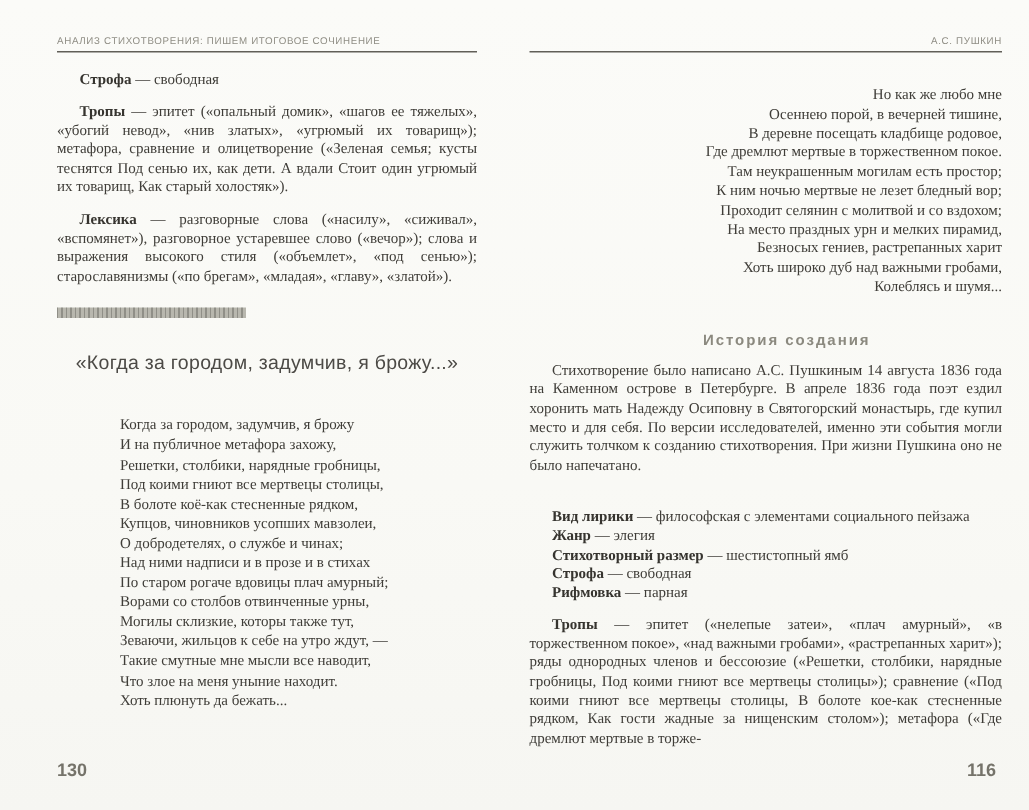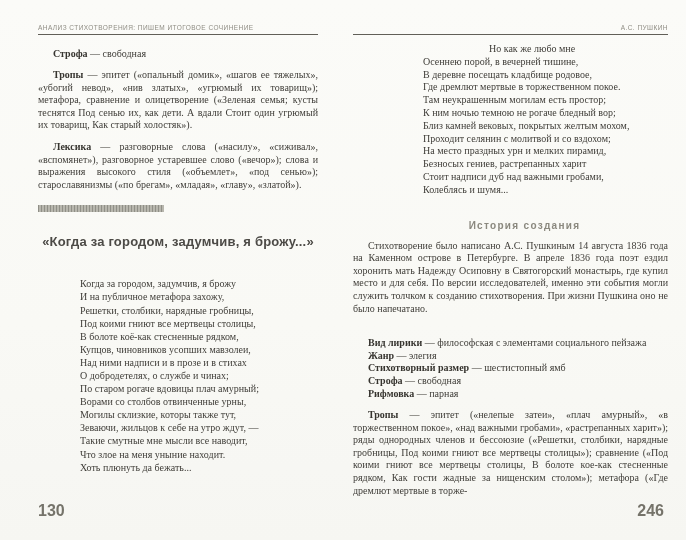--- a/index.html
+++ b/index.html
@@ -28,39 +28,39 @@
   .terms{margin-top:12px;}
   .para{margin:9px 0 0;text-indent:15px;font-size:10px;line-height:12.6px;text-align:justify;}
   .para b,.term-line b{font-weight:bold;color:#36342f;}
   .strip{
     margin-top:14px;width:126px;height:7px;
     background:#b8b7ae;
     background-image:repeating-linear-gradient(90deg,rgba(78,78,72,.38) 0 1px,transparent 1px 3px);
   }
   .poem-title{
     font-family:"Liberation Sans",sans-serif;
-    font-weight:bold;font-size:13px;letter-spacing:.2px;
+    font-weight:normal;font-size:13px;letter-spacing:.2px;
     color:#4c4a46;text-align:center;margin-top:22px;
   }
   .poem{margin-top:12px;font-size:10px;line-height:13.1px;}
   .page.left .poem{margin-left:42px;margin-top:28px;}
-  .page.right .poem{margin-left:70px;margin-top:8px;line-height:12.8px;}
+  .page.right .poem{margin-left:70px;margin-top:23px;line-height:12.8px;text-align:right;}
   .poem .pl{white-space:nowrap;}
   .poem .pl.deep-indent{padding-left:66px;}
   .section-head{
     font-family:"Liberation Sans",sans-serif;
     font-weight:bold;font-size:10px;letter-spacing:1.3px;
     color:#8b897f;margin:23px 0 0 28px;text-align:center;
   }
   .attrs{margin-top:22px;}
   .attrs .para{margin-top:0;}
   .page-num{
     position:absolute;bottom:20px;
     font-family:"Liberation Sans",sans-serif;
-    font-weight:bold;font-size:16px;color:#75736a;
+    font-weight:bold;font-size:12px;color:#75736a;
   }
   .page-num.pn-left{left:38px;}
   .page-num.pn-right{right:22px;}
 </style>
 </head>
 <body>
 
 <div class="spread">
 
   <div class="page left">
@@ -78,22 +78,22 @@
 
     <div class="poem-title">«Когда за городом, задумчив, я брожу...»</div>
 
     <div class="poem">
       <div class="pl">Когда за городом, задумчив, я брожу</div>
       <div class="pl">И на публичное метафора захожу,</div>
       <div class="pl">Решетки, столбики, нарядные гробницы,</div>
       <div class="pl">Под коими гниют все мертвецы столицы,</div>
       <div class="pl">В болоте коё-как стесненные рядком,</div>
       <div class="pl">Купцов, чиновников усопших мавзолеи,</div>
+      <div class="pl">О добродетелях, о службе и чинах;</div>
       <div class="pl">Над ними надписи и в прозе и в стихах</div>
-      <div class="pl">О добродетелях, о службе и чинах;</div>
       <div class="pl">По старом рогаче вдовицы плач амурный;</div>
       <div class="pl">Ворами со столбов отвинченные урны,</div>
       <div class="pl">Могилы склизкие, которы также тут,</div>
       <div class="pl">Зеваючи, жильцов к себе на утро ждут, —</div>
       <div class="pl">Такие смутные мне мысли все наводит,</div>
       <div class="pl">Что злое на меня уныние находит.</div>
       <div class="pl">Хоть плюнуть да бежать...</div>
     </div>
 
     <div class="page-num pn-left">130</div>
@@ -101,39 +101,38 @@
 
   <div class="page right">
     <div class="running-head right-align">А.С. ПУШКИН</div>
 
     <div class="poem">
       <div class="pl deep-indent">Но как же любо мне</div>
       <div class="pl">Осеннею порой, в вечерней тишине,</div>
       <div class="pl">В деревне посещать кладбище родовое,</div>
       <div class="pl">Где дремлют мертвые в торжественном покое.</div>
       <div class="pl">Там неукрашенным могилам есть простор;</div>
-      <div class="pl">К ним ночью темною не рогаче бледный вор;</div>
-      <div class="pl">Близ камней вековых, покрытых желтым мохом,</div>
+      <div class="pl">К ним ночью мертвые не лезет бледный вор;</div>
       <div class="pl">Проходит селянин с молитвой и со вздохом;</div>
       <div class="pl">На место праздных урн и мелких пирамид,</div>
       <div class="pl">Безносых гениев, растрепанных харит</div>
-      <div class="pl">Стоит надписи дуб над важными гробами,</div>
+      <div class="pl">Хоть широко дуб над важными гробами,</div>
       <div class="pl">Колеблясь и шумя...</div>
     </div>
 
     <div class="section-head">История создания</div>
 
     <p class="para">Стихотворение было написано А.С. Пушкиным 14 августа 1836 года на Каменном острове в Петербурге. В апреле 1836 года поэт ездил хоронить мать Надежду Осиповну в Святогорский монастырь, где купил место и для себя. По версии исследователей, именно эти события могли служить толчком к созданию стихотворения. При жизни Пушкина оно не было напечатано.</p>
 
     <div class="attrs">
       <p class="para"><b>Вид лирики</b><span> — философская с элементами социального пейзажа</span></p>
       <p class="para"><b>Жанр</b><span> — элегия</span></p>
       <p class="para"><b>Стихотворный размер</b><span> — шестистопный ямб</span></p>
       <p class="para"><b>Строфа</b><span> — свободная</span></p>
       <p class="para"><b>Рифмовка</b><span> — парная</span></p>
     </div>
 
     <p class="para"><b>Тропы</b><span> — эпитет («нелепые затеи», «плач амурный», «в торжественном покое», «над важными гробами», «растрепанных харит»); ряды однородных членов и бессоюзие («Решетки, столбики, нарядные гробницы, Под коими гниют все мертвецы столицы»); сравнение («Под коими гниют все мертвецы столицы, В болоте кое-как стесненные рядком, Как гости жадные за нищенским столом»); метафора («Где дремлют мертвые в торже-</span></p>
 
-    <div class="page-num pn-right">246</div>
+    <div class="page-num pn-right">116</div>
   </div>
 
 </div>
 
 </body></html>

